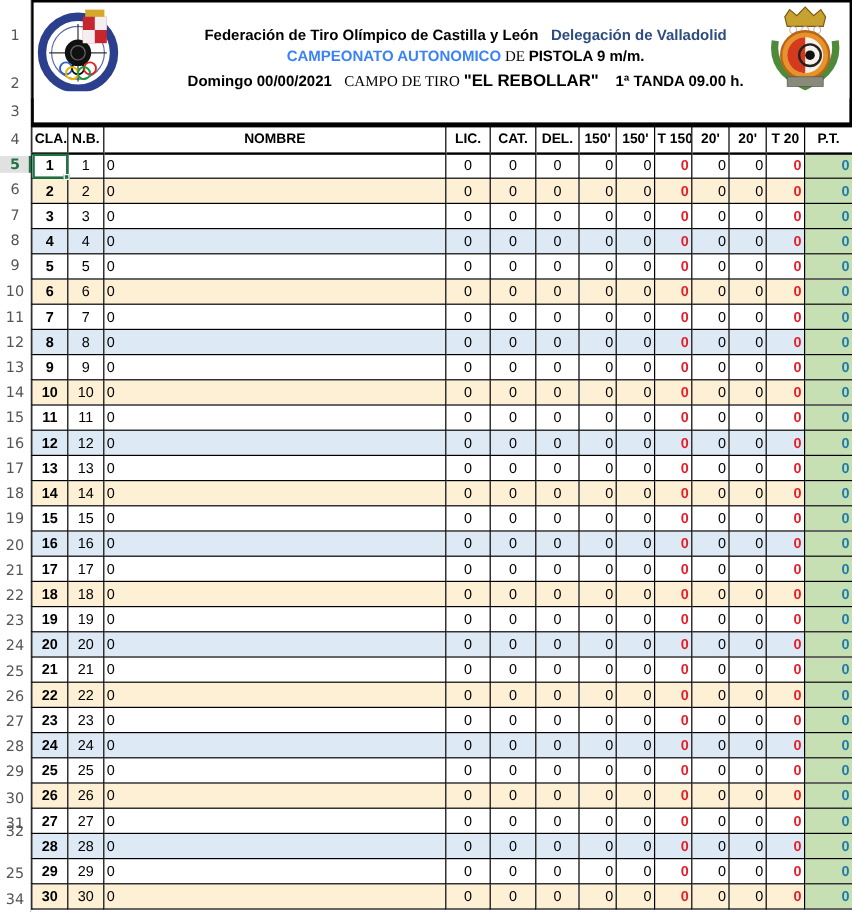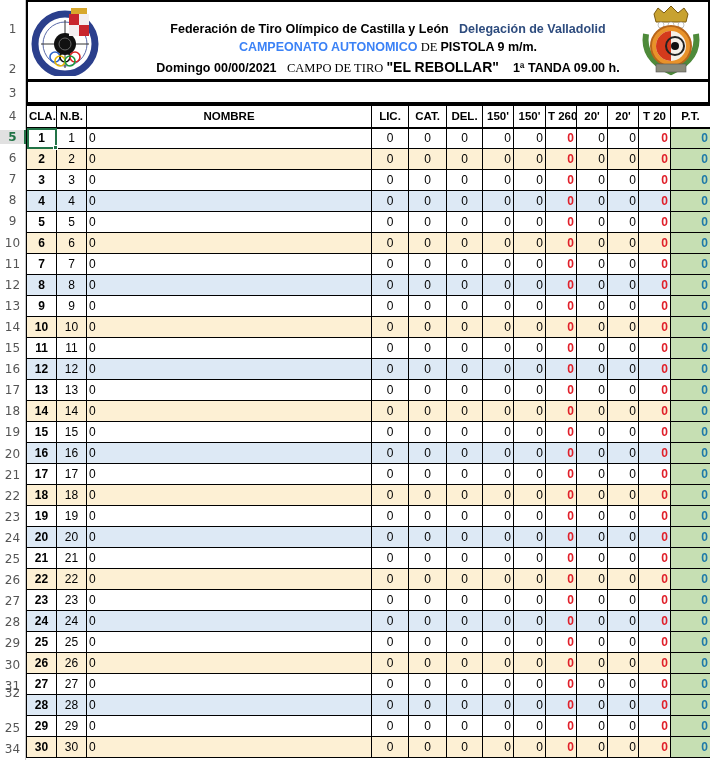--- a/index.html
+++ b/index.html
@@ -6,21 +6,21 @@
   html, body { width: 710px; height: 760px; overflow: hidden; background: #ffffff; }
   body { font-family: "Liberation Sans", "DejaVu Sans", sans-serif; position: relative; color: #000; }
 
   
   .gutter { position: absolute; left: 0; top: 0; width: 26px; height: 760px; background: #ffffff; border-right: 1px solid #c8c8c8; }
   .gutter .rn { position: absolute; left: 0; width: 25px; text-align: center; font-size: 12px; color: #555; font-family: "DejaVu Sans", sans-serif; }
   .gutter .rn.active { color: #217346; font-weight: bold; background: #e1e1e1; }
   .gutter .rn.active::after { content: ""; position: absolute; right: -1px; top: 0; bottom: 0; width: 2px; background: #217346; }
 
   
-  .title-block { position: absolute; left: 26px; top: 0; width: 684px; height: 82px; border: 2px solid #000; border-bottom-width: 3px; }
+  .title-block { position: absolute; left: 26px; top: 0; width: 684px; height: 106px; border: 2px solid #000; border-bottom-width: 3px; }
   .logo-left { position: absolute; left: 3px; top: 2px; width: 72px; height: 72px; }
   .logo-right { position: absolute; right: 4px; top: 2px; width: 66px; height: 72px; }
   .t-line { position: absolute; left: 0; right: 0; text-align: center; font-weight: bold; font-size: 12.5px; white-space: nowrap; }
   .t1 { top: 20px; left: 40px; }
   .t2 { top: 38px; left: 40px; }
   .t3 { top: 57px; left: 40px; }
   .dark { color: #000; }
   .blue { color: #2e4c7e; }
   .red  { color: #3b82f6; }
   .normal { font-weight: normal; font-family: Liberation Serif, serif; }
@@ -153,21 +153,21 @@
   <thead>
     <tr id="hdr">
         <th>CLA.</th>
         <th>N.B.</th>
         <th class="h-nombre">NOMBRE</th>
         <th>LIC.</th>
         <th>CAT.</th>
         <th>DEL.</th>
         <th>150'</th>
         <th>150'</th>
-        <th>T 260</th>
+        <th>T 150</th>
         <th>20'</th>
         <th>20'</th>
         <th>T 20</th>
         <th>P.T.</th>
       </tr>
   </thead>
   <tbody id="tbody">
       <tr class="bg-white active">
         <td class="cla">1</td>
         <td class="nb">1</td>

